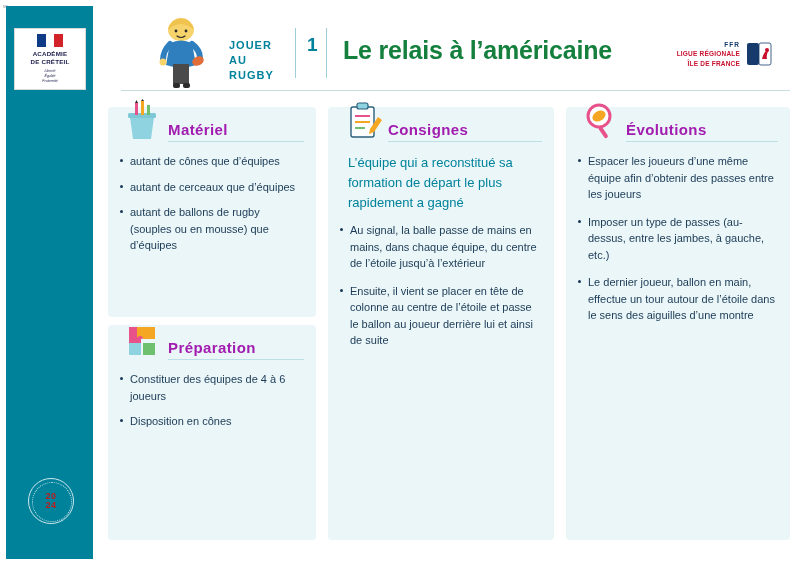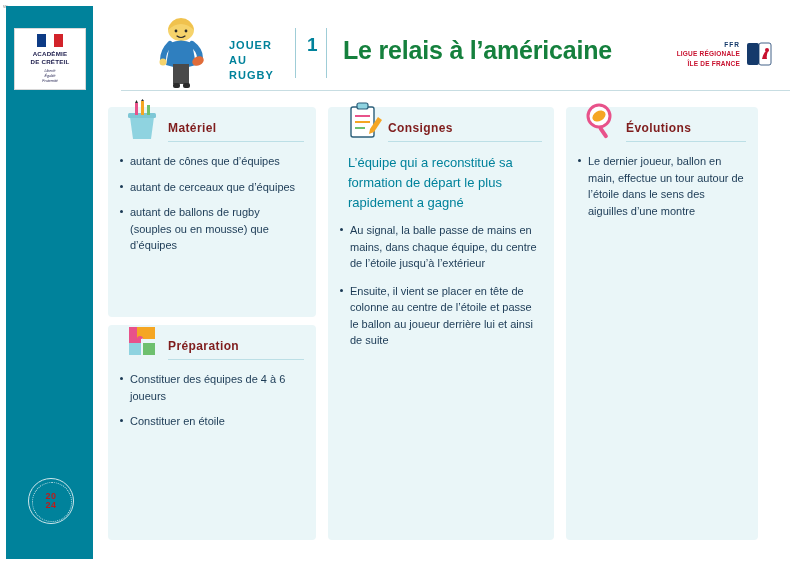--- a/index.html
+++ b/index.html
@@ -186,32 +186,32 @@
 
   
   .col {
     position: absolute;
     background: #eaf6f8;
     border-radius: 4px;
   }
   .col-1 { left: 108px; top: 107px; width: 208px; height: 210px; }
   .col-1b { left: 108px; top: 325px; width: 208px; height: 215px; }
   .col-2 { left: 328px; top: 107px; width: 226px; height: 433px; }
-  .col-3 { left: 566px; top: 107px; width: 192px; height: 433px; }
+  .col-3 { left: 566px; top: 107px; width: 224px; height: 433px; }
 
   .section-head {
     position: relative;
     height: 40px;
   }
   .head-label {
     position: absolute;
     left: 60px;
     top: 14px;
-    color: #7f1d1d;
-    font-size: 12px;
+    color: #a21caf;
+    font-size: 15px;
     font-weight: bold;
     letter-spacing: .4px;
   }
   .head-rule {
     position: absolute;
     left: 60px;
     top: 34px;
     right: 12px;
     height: 1px;
     background: #bcdfe6;
@@ -362,21 +362,21 @@
         <path d="M21 10 h12 v12 h-12 a3 3 0 0 0 -6 0 v-12z" fill="#f5a623" transform="translate(0,0)"></path>
         <path d="M7 26 h12 v12 H7z" fill="#8fd3e0"></path>
         <path d="M21 26 h12 v12 H21z" fill="#6ec06e"></path>
       </svg>
       <div class="head-label">Préparation</div>
       <div class="head-rule"></div>
     </div>
     <ul class="bullets">
       <li>Constituer des équipes
 de 4 à 6 joueurs</li>
-      <li>Constituer en étoile</li>
+      <li>Disposition en cônes</li>
     </ul>
   </div>
 
   <div class="col col-2">
     <div class="section-head">
       <svg class="head-icon" viewBox="0 0 40 44">
         <rect x="9" y="8" width="23" height="30" rx="2" fill="#ffffff" stroke="#2b5f7a" stroke-width="1.4"></rect>
         <rect x="15" y="4" width="11" height="6" rx="2" fill="#8fd3e0" stroke="#2b5f7a" stroke-width="1.2"></rect>
         <rect x="13" y="16" width="15" height="2" fill="#e8528a"></rect>
         <rect x="13" y="22" width="15" height="2" fill="#f5a623"></rect>
@@ -397,17 +397,19 @@
     <div class="section-head">
       <svg class="head-icon" viewBox="0 0 40 44">
         <circle cx="19" cy="17" r="11" fill="#ffffff" stroke="#e8528a" stroke-width="3"></circle>
         <ellipse cx="19" cy="17" rx="7" ry="5" fill="#f5a623" transform="rotate(-30 19 17)"></ellipse>
         <rect x="21" y="27" width="4" height="13" rx="2" fill="#e8528a" transform="rotate(-35 23 33)"></rect>
       </svg>
       <div class="head-label">Évolutions</div>
       <div class="head-rule"></div>
     </div>
     <ul class="bullets">
+      <li>Espacer les joueurs d’une même équipe afin d’obtenir des passes entre les joueurs</li>
+      <li>Imposer un type de passes (au-dessus, entre les jambes, à gauche, etc.)</li>
       <li>Le dernier joueur, ballon en main, effectue un tour autour de l’étoile dans le sens des aiguilles d’une montre</li>
     </ul>
   </div>
 
 </div>
 
 </body></html>

